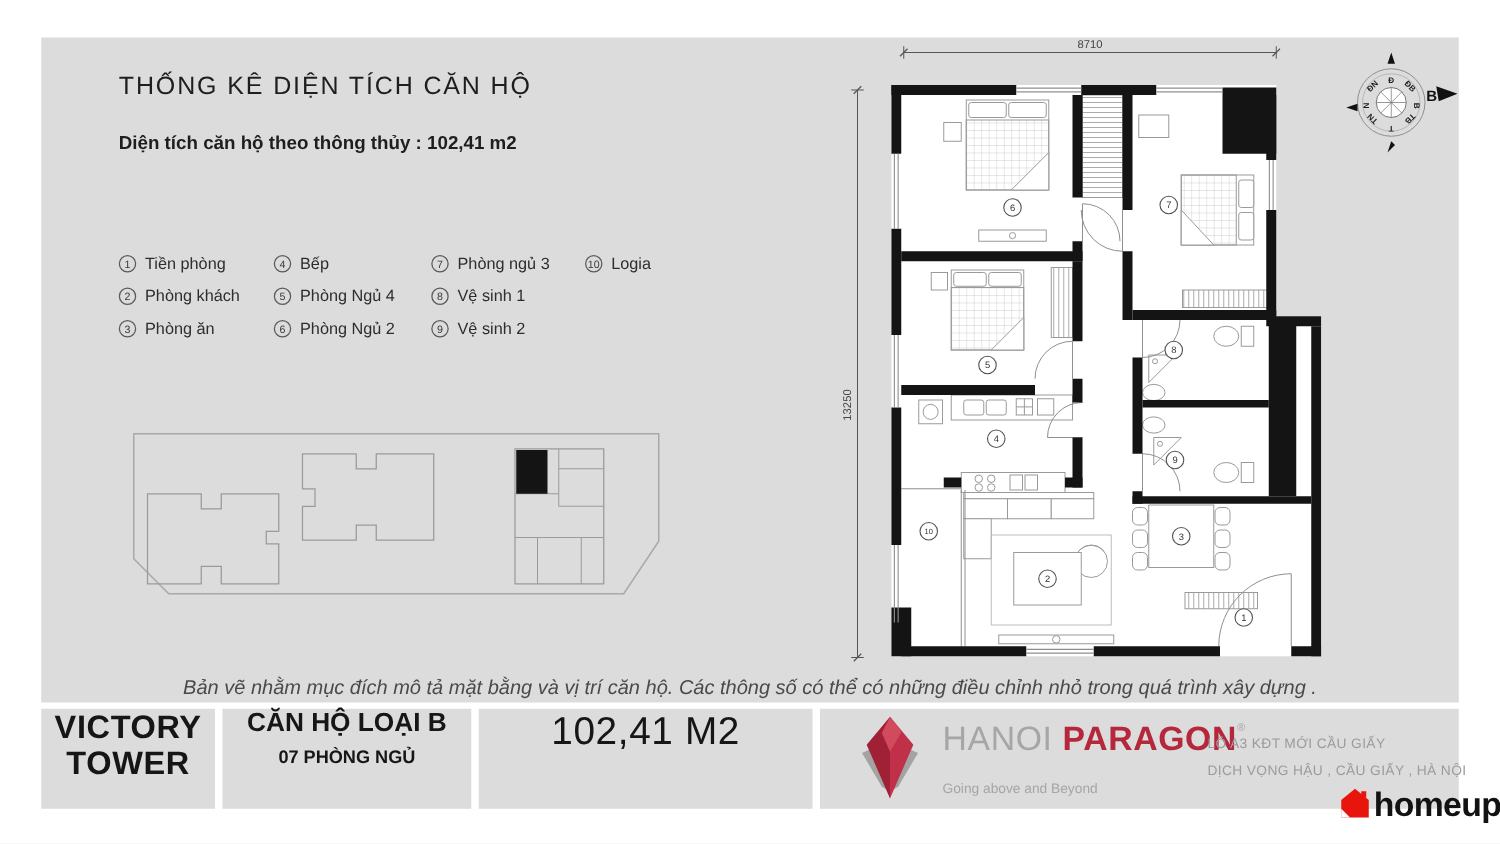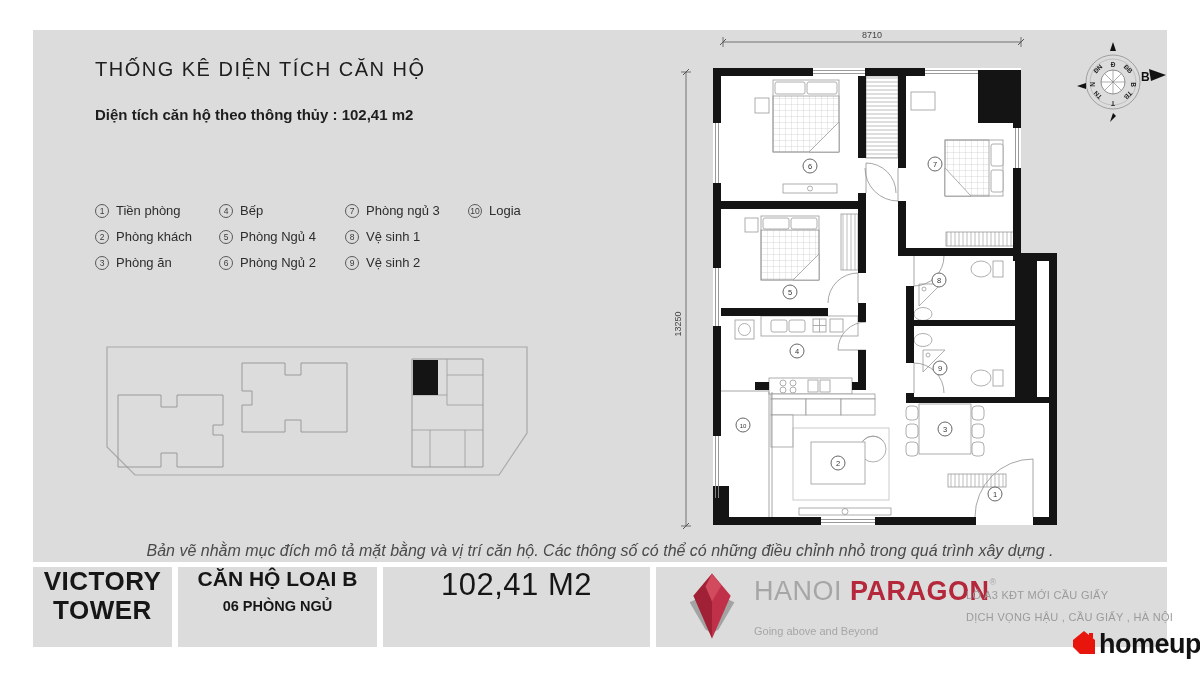--- a/index.html
+++ b/index.html
@@ -338,21 +338,21 @@
 
 <div class="abs disclaimer">Bản vẽ nhằm mục đích mô tả mặt bằng và vị trí căn hộ. Các thông số có thể có những điều chỉnh nhỏ trong quá trình xây dựng .</div>
 
 <div class="abs fbox" style="left:33px;width:139px;">
   <div class="tower"><span>VICTORY</span><br>
   <span>TOWER</span></div>
 </div>
 
 <div class="abs fbox" style="left:178px;width:199px;">
   <div class="apt-type">CĂN HỘ LOẠI B</div>
-  <div class="apt-bed">06 PHÒNG NGỦ</div>
+  <div class="apt-bed">07 PHÒNG NGỦ</div>
 </div>
 
 <div class="abs fbox" style="left:383px;width:267px;">
   <div class="area-big">102,41 M2</div>
 </div>
 
 <div class="abs fbox brandbox" style="left:656px;width:511px;">
   <svg width="56" height="72" viewBox="0 0 60 76">
     <polygon points="6,33 15,29 30,66 23,62" fill="#a3a3a3"></polygon>
     <polygon points="54,33 45,29 30,66 37,62" fill="#a3a3a3"></polygon>

